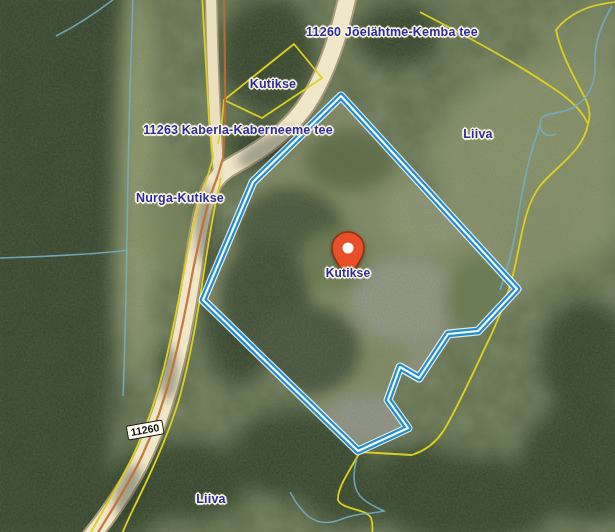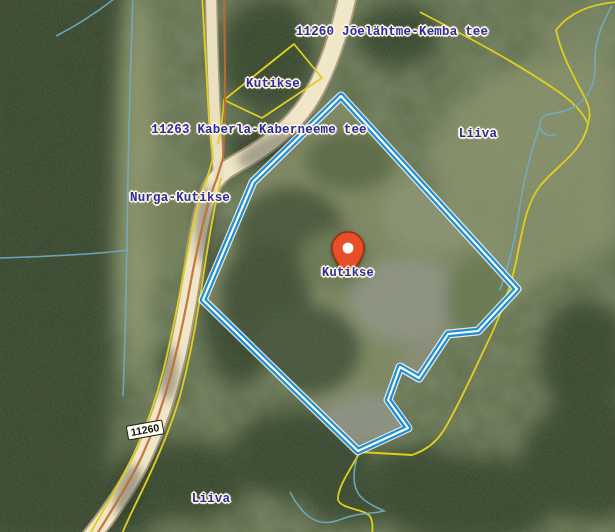--- a/index.html
+++ b/index.html
@@ -21,21 +21,20 @@
   .map-root svg.terrain{position:absolute;left:0;top:0;}
   .map-label{
     position:absolute;transform:translate(-50%,-50%);
     font-size:12.5px;font-weight:bold;color:var(--label-color);
     white-space:nowrap;letter-spacing:.2px;
     text-shadow:
       -1px -1px 0 var(--halo), 1px -1px 0 var(--halo),
       -1px  1px 0 var(--halo), 1px  1px 0 var(--halo),
       0 -2px 1px var(--halo), 0 2px 1px var(--halo),
       -2px 0 1px var(--halo), 2px 0 1px var(--halo);
-    font-family: Liberation Mono, monospace;
   }
   .road-shield{
     position:absolute;transform:translate(-50%,-50%) rotate(-10deg);
     background:#fffdf2;border:1.5px solid #1c1c1c;border-radius:2px;
     padding:0 3px;font-size:10.5px;font-weight:bold;color:#111;
     line-height:13px;white-space:nowrap;
   }
   .marker{
     position:absolute;left:331px;top:231px;width:34px;height:48px;
     filter:drop-shadow(0 1px 1.5px rgba(0,0,0,.45));
@@ -156,21 +155,21 @@
 
     <g fill="none" stroke-linejoin="round">
       <polygon points="341,96 517,289 478,331 448,334 419,378 400,367 388,400 408,428 358,451 203,300 253,182" stroke="#ffffff" stroke-width="9" opacity="0.8"></polygon>
       <polygon points="341,96 517,289 478,331 448,334 419,378 400,367 388,400 408,428 358,451 203,300 253,182" stroke="var(--parcel-blue)" stroke-width="6.5"></polygon>
       <polygon points="341,96 517,289 478,331 448,334 419,378 400,367 388,400 408,428 358,451 203,300 253,182" stroke="#ffffff" stroke-width="2.1"></polygon>
     </g>
   </svg>
 
   <div class="map-label" style="left:392px;top:32px;">11260 Jõelähtme-Kemba tee</div>
   <div class="map-label" style="left:273px;top:84px;">Kutikse</div>
-  <div class="map-label" style="left:238px;top:130px;margin-left:21px;">11263 Kaberla-Kaberneeme tee</div>
+  <div class="map-label" style="left:238px;top:130px;">11263 Kaberla-Kaberneeme tee</div>
   <div class="map-label" style="left:478px;top:134px;">Liiva</div>
   <div class="map-label" style="left:164px;top:198px;padding-left:32px;">Nurga-Kutikse</div>
   <div class="map-label" style="left:211px;top:499px;">Liiva</div>
 
   <div class="road-shield" style="left:145px;top:430px;">11260</div>
 
   <div class="marker">
     <svg width="34" height="48" viewBox="0 0 34 48">
       <path d="M17,1 C8.2,1 1,8.2 1,17 c0,12 16,29 16,29 s16,-17 16,-29 C33,8.2 25.8,1 17,1 z" fill="#e64f28" stroke="#9c2f10" stroke-width="1.5"></path>
       <circle cx="17" cy="17" r="5.5" fill="#ffffff"></circle>

